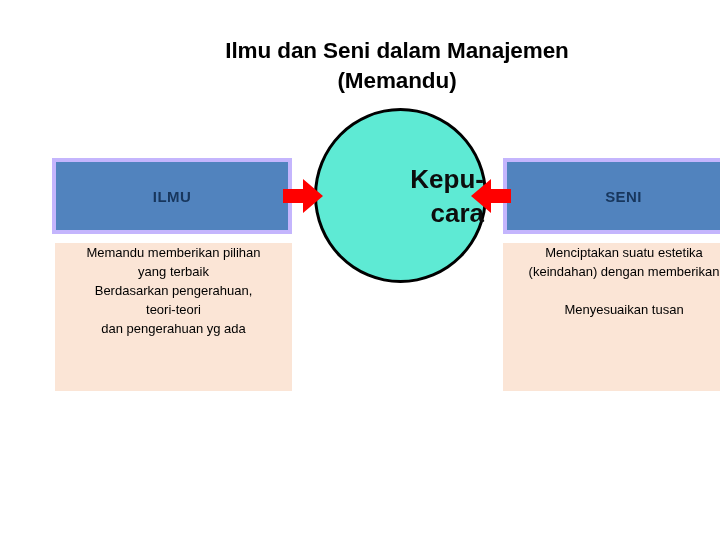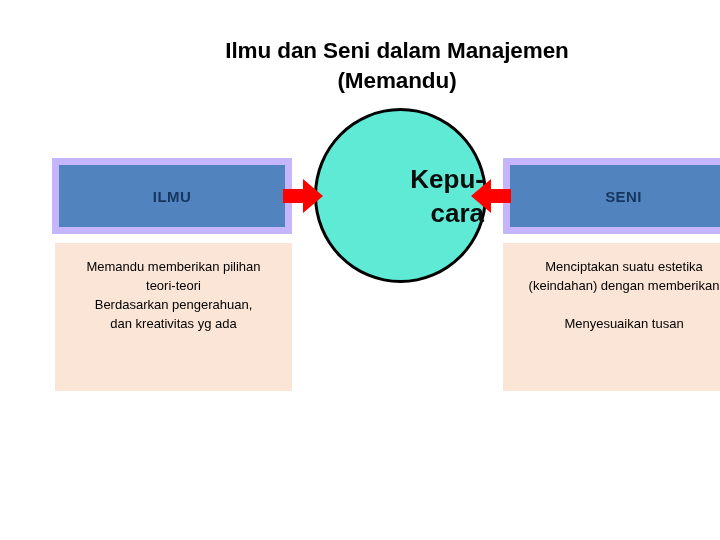--- a/index.html
+++ b/index.html
@@ -36,21 +36,21 @@
   }
   .title-line { display: block; }
 
   
   .blue-box {
     position: absolute;
     top: 158px;
     height: 76px;
     box-sizing: border-box;
     background: #5183BE;
-    border: 7px solid #c4b5fd;
+    border: 4px solid #c4b5fd;
     display: flex;
     align-items: center;
     justify-content: center;
   }
   .blue-box.left  { left: 15px;  width: 240px; }
   .blue-box.right { left: 466px; width: 241px; }
   .blue-box-label {
     font-size: 15px;
     font-weight: bold;
     color: #17365D;
@@ -94,21 +94,20 @@
   .arrow.right-arrow { left: 434px; }
   .arrow svg { display: block; }
 
   
   .peach-block {
     position: absolute;
     top: 243px;
     height: 148px;
     background: #FBE5D6;
     box-sizing: border-box;
-    padding-top: 14px;
     text-align: center;
   }
   .peach-block.left  { left: 18px;  width: 237px; }
   .peach-block.right { left: 466px; width: 242px; }
   .peach-line {
     display: block;
     font-size: 13px;
     color: #000000;
     line-height: 19px;
     font-weight: normal;
@@ -148,23 +147,24 @@
       <polygon points="40,13 20,13 20,3 0,20 20,37 20,27 40,27" fill="#FF0000"></polygon>
     </svg>
   </div>
 
   <div class="blue-box right">
     <span class="blue-box-label">SENI</span>
   </div>
 
   <div class="peach-block left">
     <span class="peach-line">Memandu memberikan pilihan</span>
+    <span class="peach-line">yang terbaik</span>
+    <span class="peach-line">Berdasarkan pengerahuan,</span>
     <span class="peach-line">teori-teori</span>
-    <span class="peach-line">Berdasarkan pengerahuan,</span>
-    <span class="peach-line">dan kreativitas yg ada</span>
+    <span class="peach-line">dan pengerahuan yg ada</span>
   </div>
 
   <div class="peach-block right">
     <span class="peach-line">Menciptakan suatu estetika</span>
     <span class="peach-line">(keindahan) dengan memberikan</span>
     <span class="peach-line spacer"></span>
     <span class="peach-line">Menyesuaikan tusan</span>
   </div>
 
 </div>

